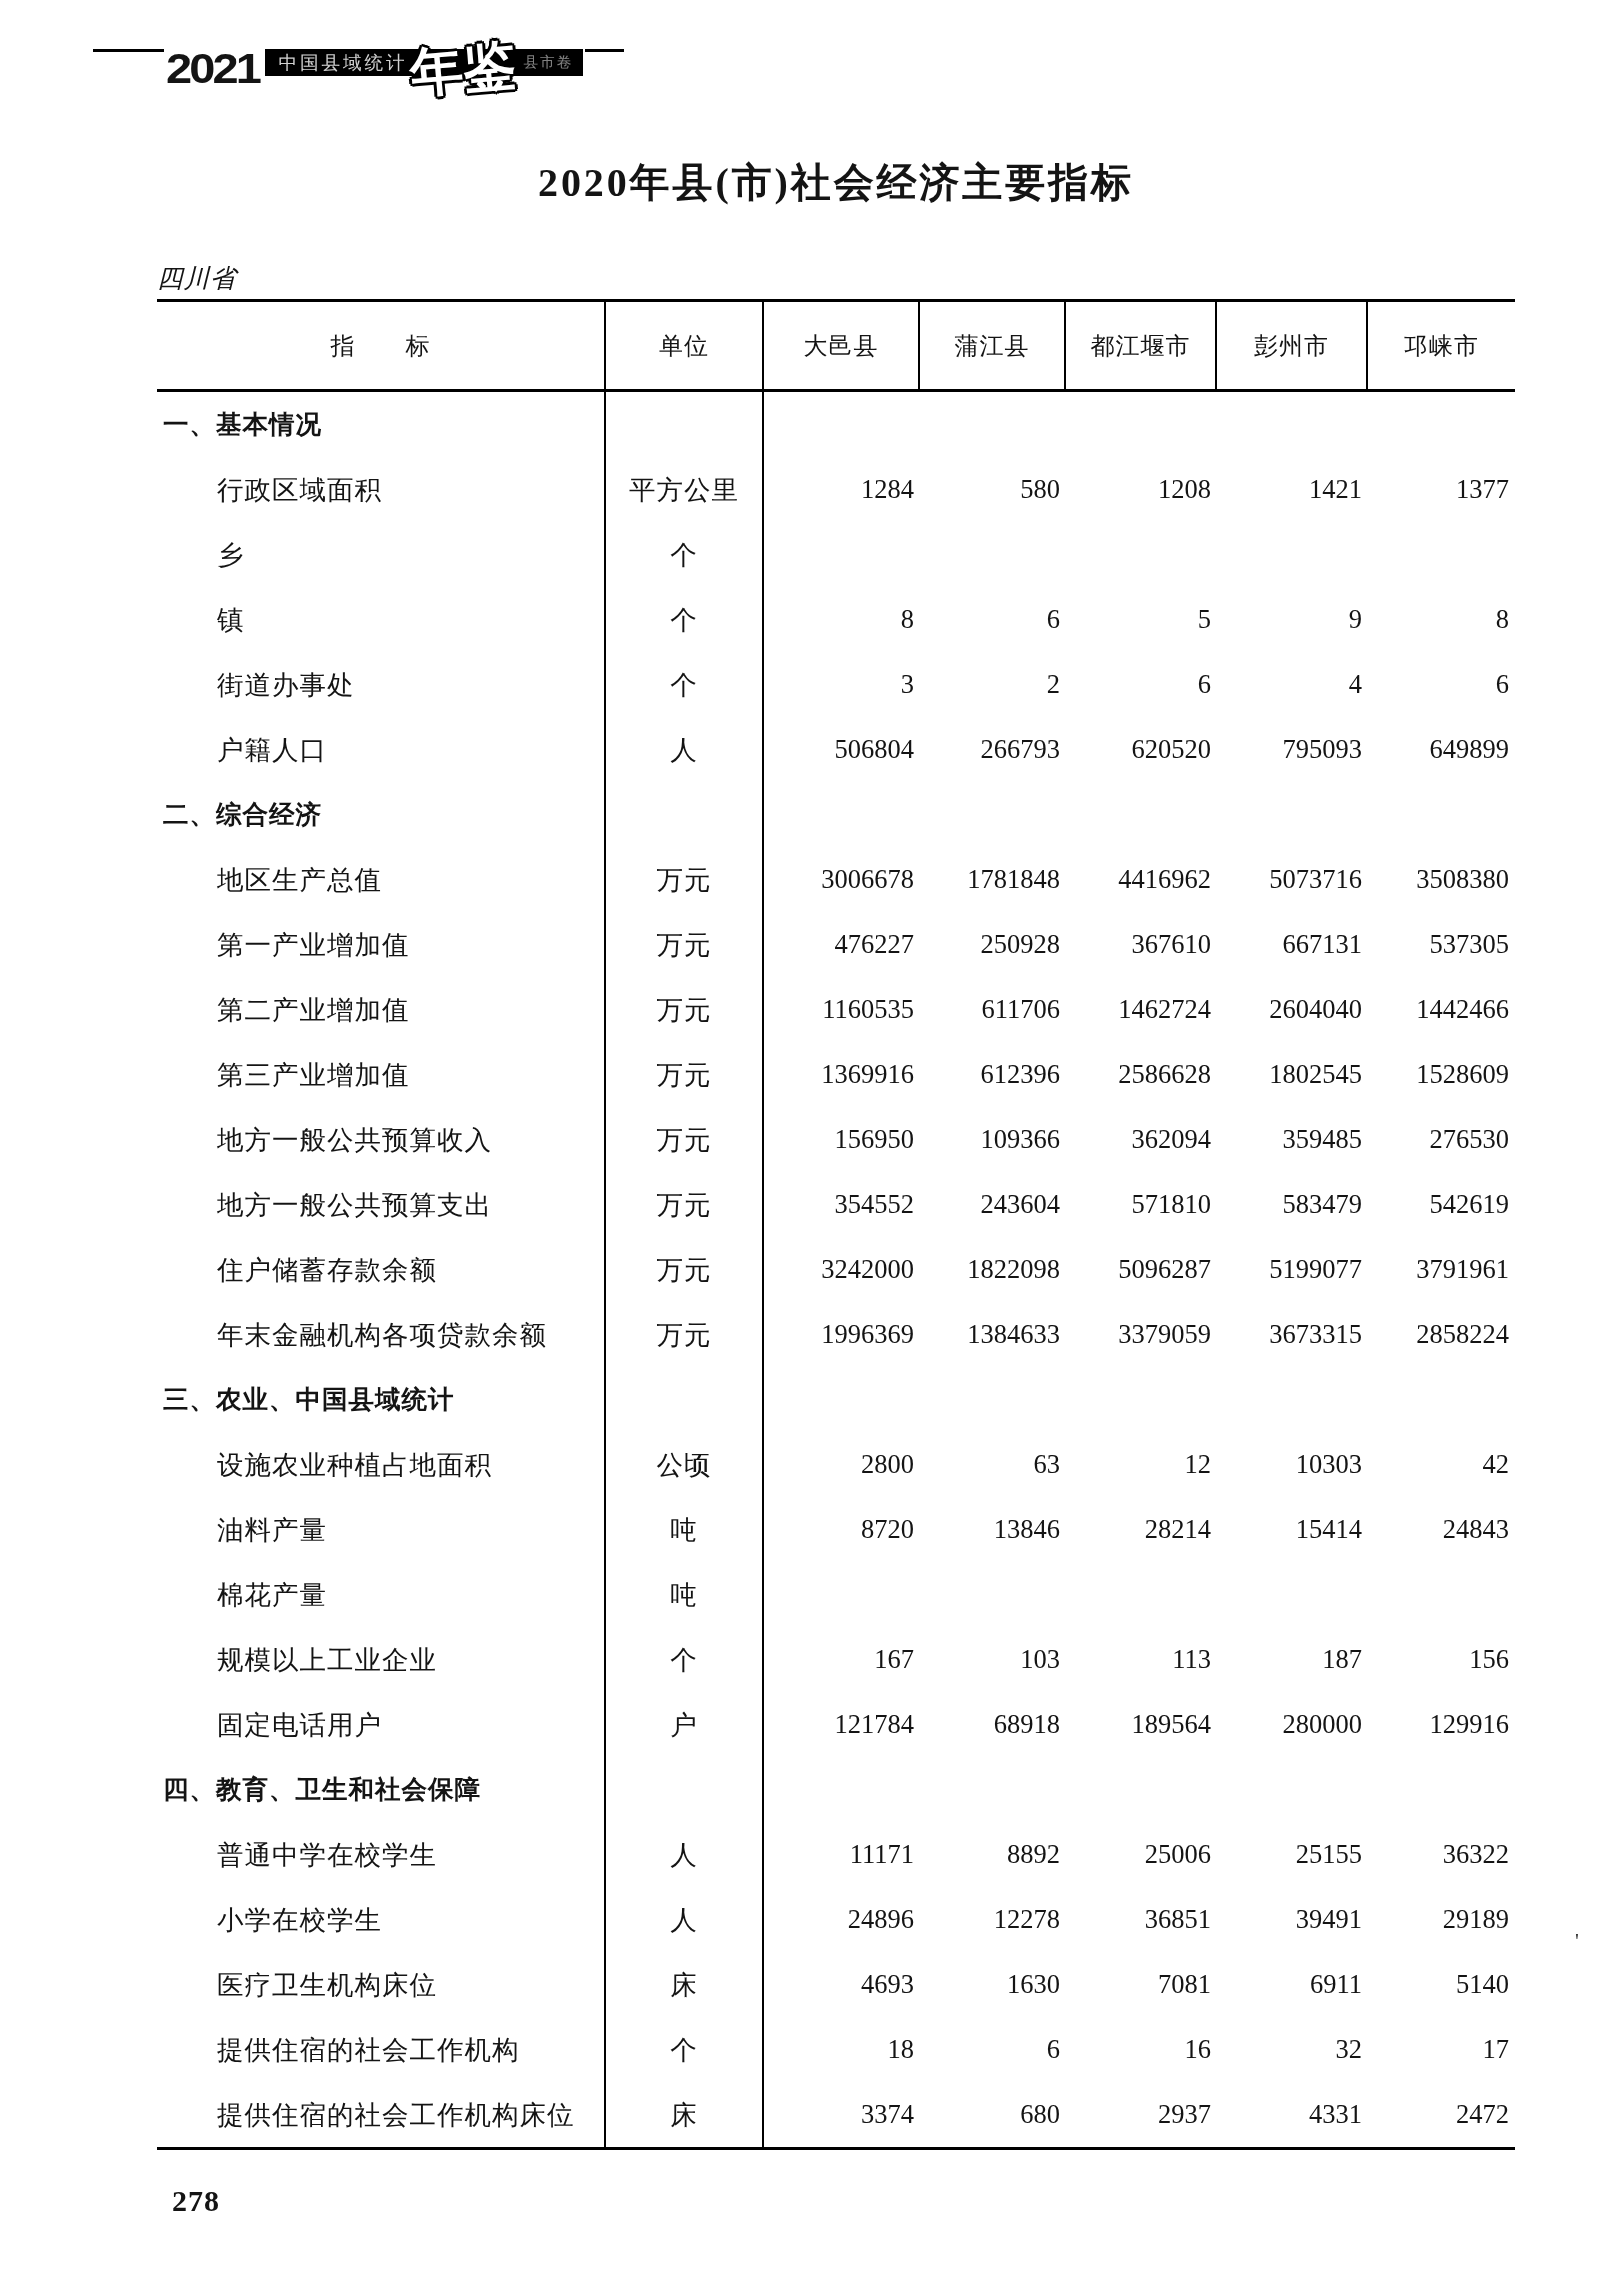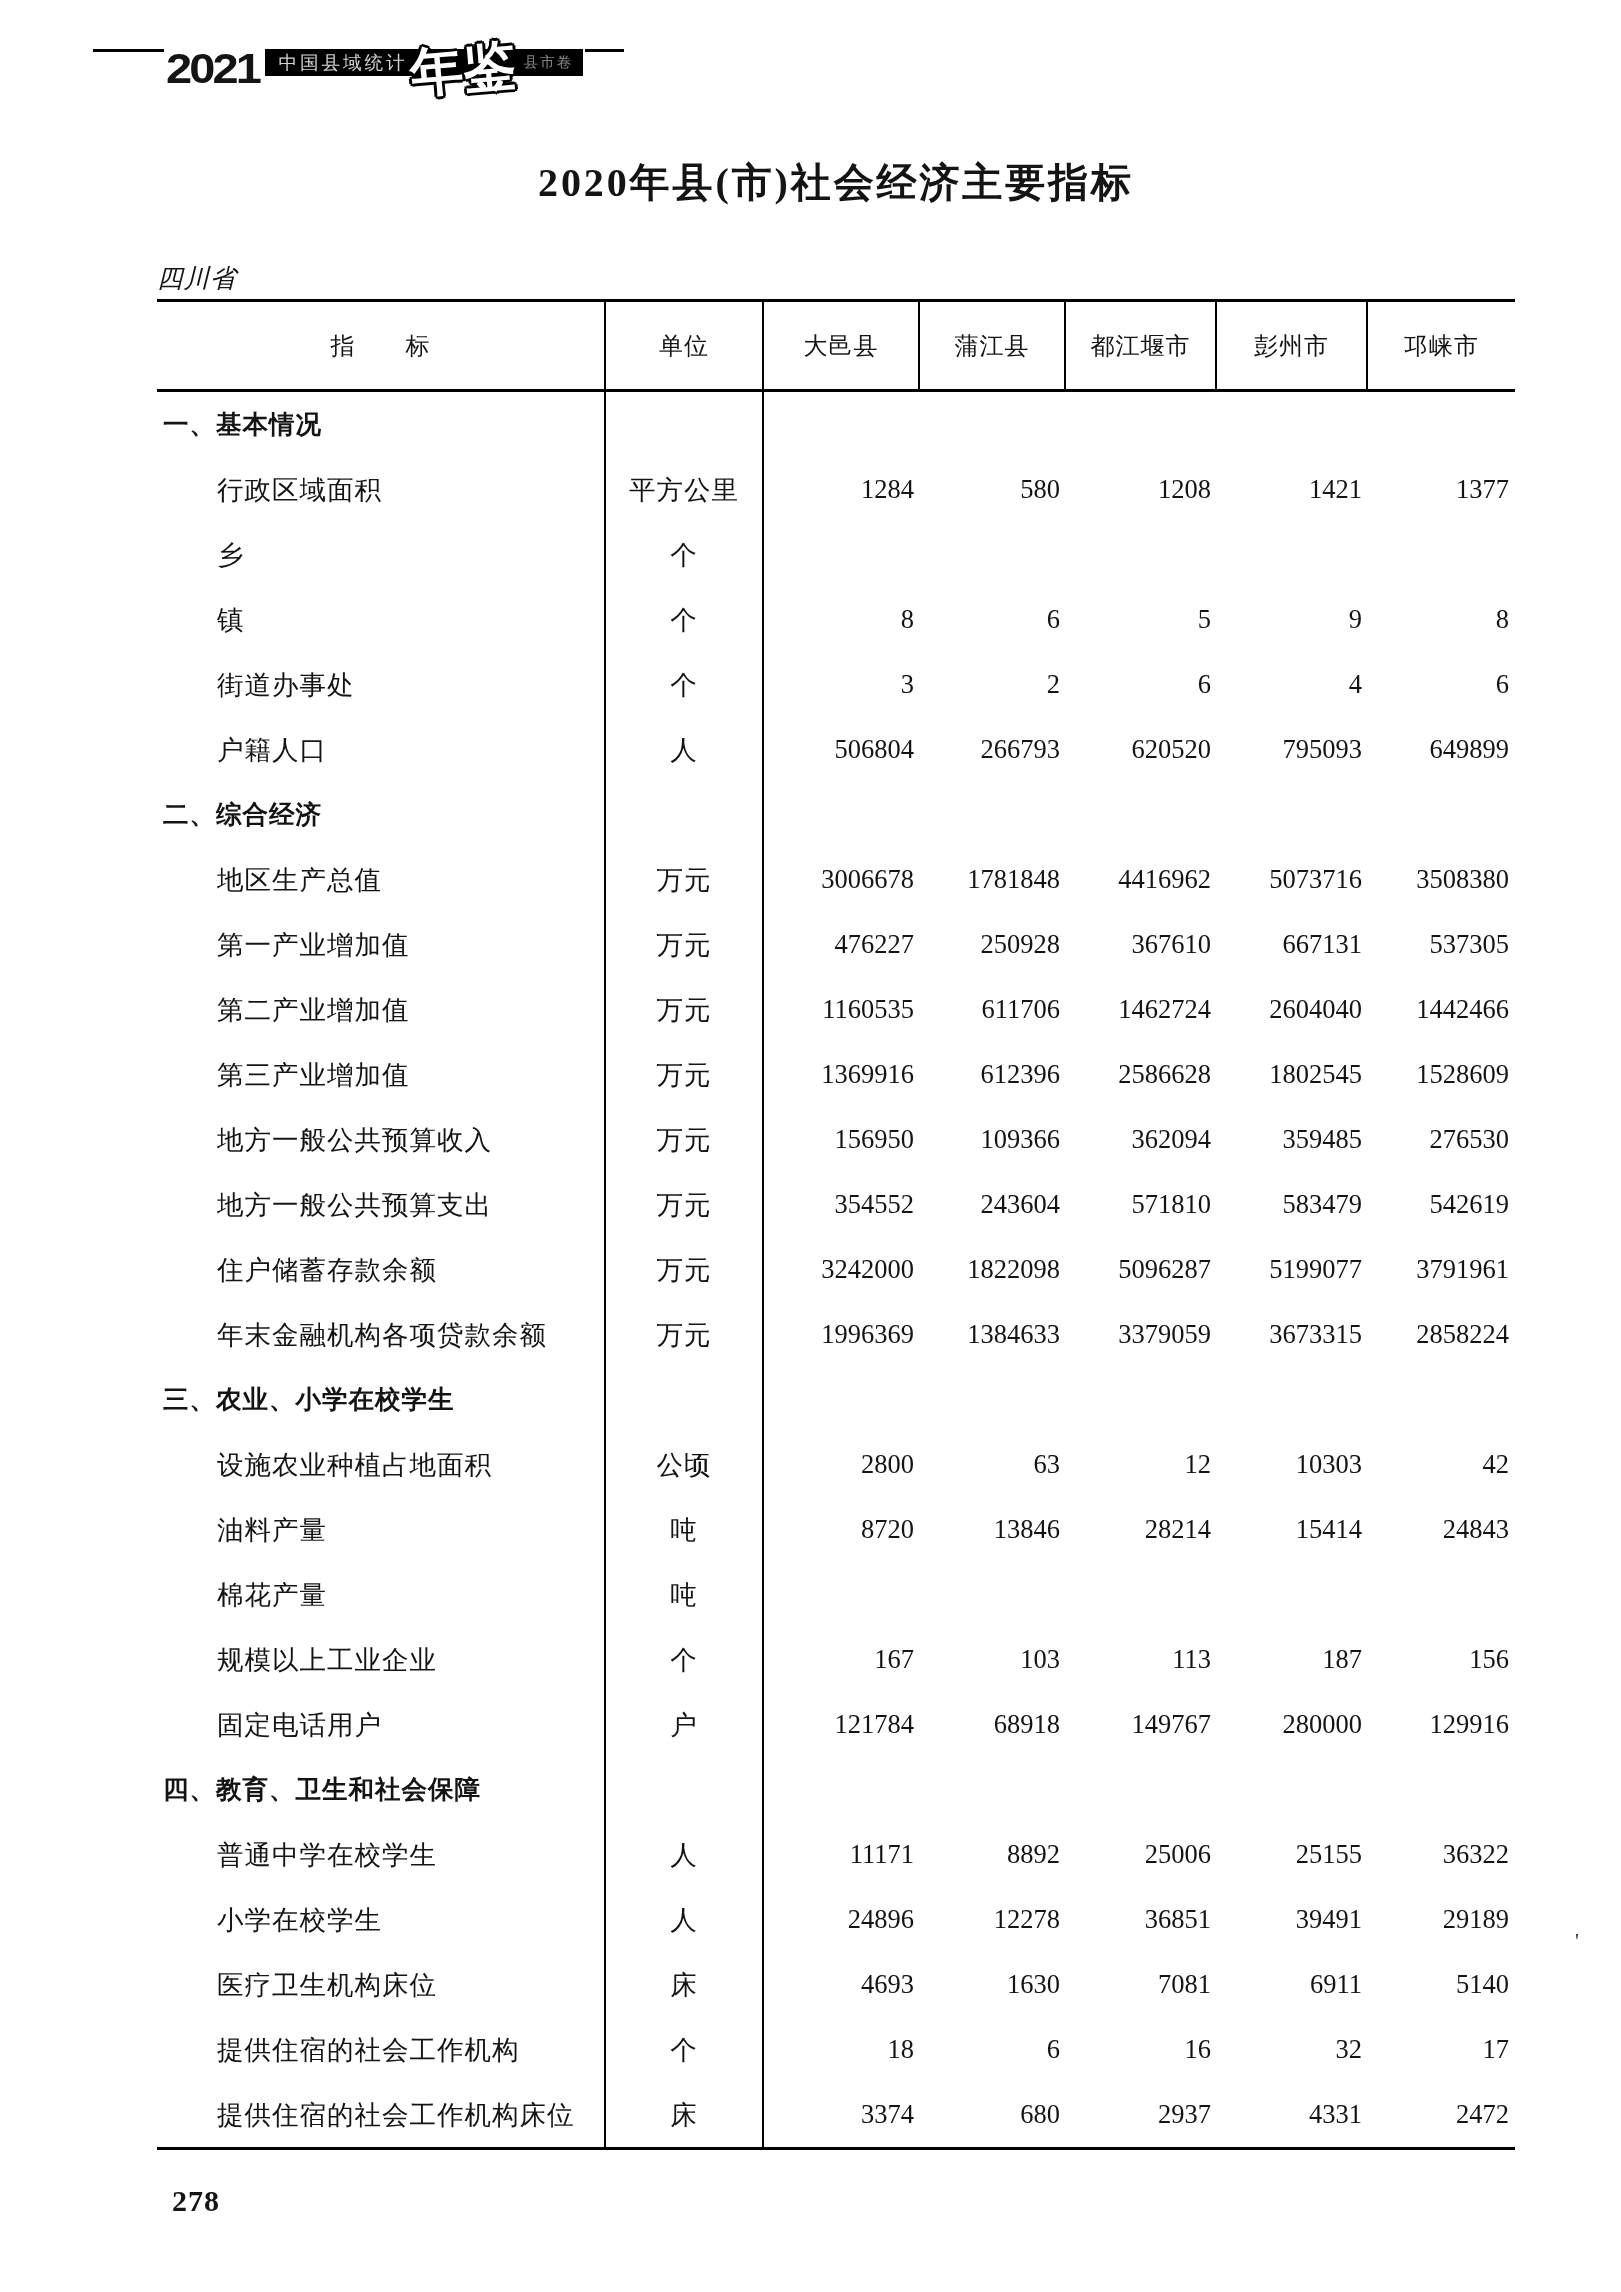--- a/index.html
+++ b/index.html
@@ -238,21 +238,21 @@
       <div class="grid-row row">
         <div class="cell cell-indicator">年末金融机构各项贷款余额</div>
         <div class="cell cell-unit">万元</div>
         <div class="cell cell-val">1996369</div>
         <div class="cell cell-val">1384633</div>
         <div class="cell cell-val">3379059</div>
         <div class="cell cell-val">3673315</div>
         <div class="cell cell-val">2858224</div>
       </div>
       <div class="grid-row row section">
-        <div class="cell cell-indicator">三、农业、小学在校学生</div>
+        <div class="cell cell-indicator">三、农业、中国县域统计</div>
         <div class="cell cell-unit"></div>
         <div class="cell cell-val"></div>
         <div class="cell cell-val"></div>
         <div class="cell cell-val"></div>
         <div class="cell cell-val"></div>
         <div class="cell cell-val"></div>
       </div>
       <div class="grid-row row">
         <div class="cell cell-indicator">设施农业种植占地面积</div>
         <div class="cell cell-unit">公顷</div>
@@ -287,21 +287,21 @@
         <div class="cell cell-val">103</div>
         <div class="cell cell-val">113</div>
         <div class="cell cell-val">187</div>
         <div class="cell cell-val">156</div>
       </div>
       <div class="grid-row row">
         <div class="cell cell-indicator">固定电话用户</div>
         <div class="cell cell-unit">户</div>
         <div class="cell cell-val">121784</div>
         <div class="cell cell-val">68918</div>
-        <div class="cell cell-val">149767</div>
+        <div class="cell cell-val">189564</div>
         <div class="cell cell-val">280000</div>
         <div class="cell cell-val">129916</div>
       </div>
       <div class="grid-row row section">
         <div class="cell cell-indicator">四、教育、卫生和社会保障</div>
         <div class="cell cell-unit"></div>
         <div class="cell cell-val"></div>
         <div class="cell cell-val"></div>
         <div class="cell cell-val"></div>
         <div class="cell cell-val"></div>

